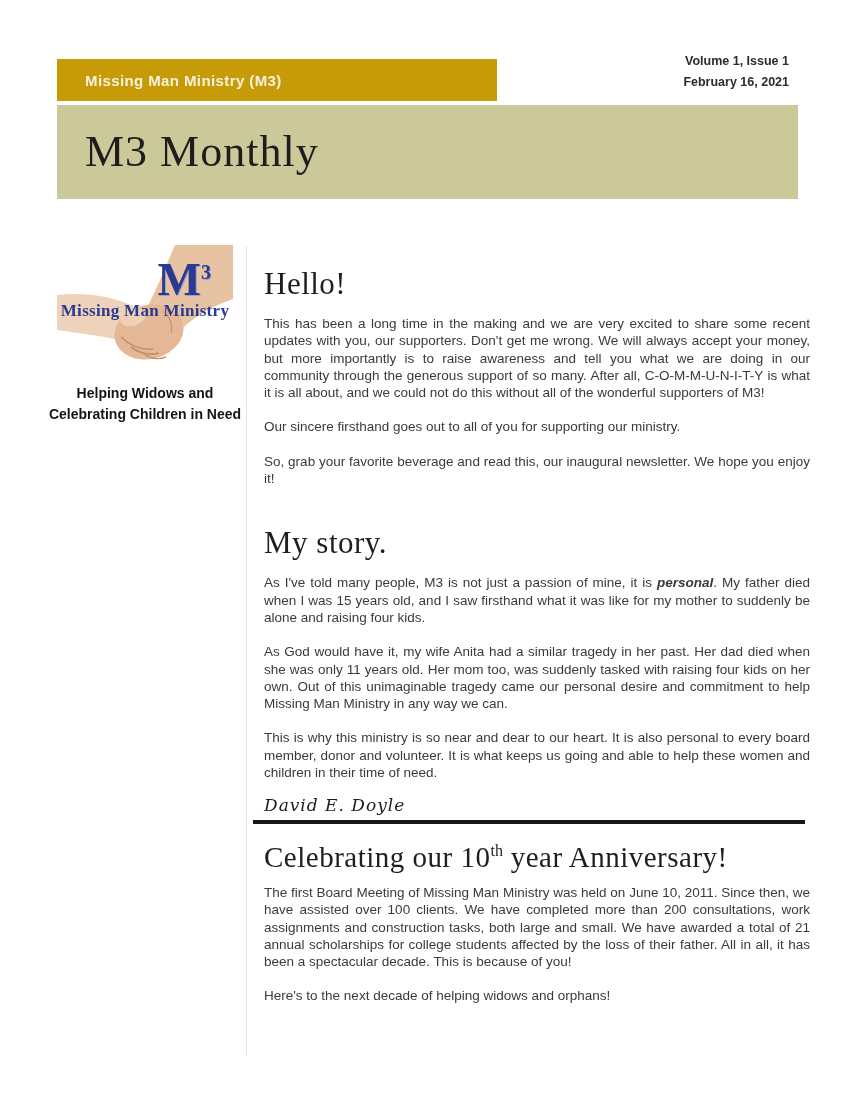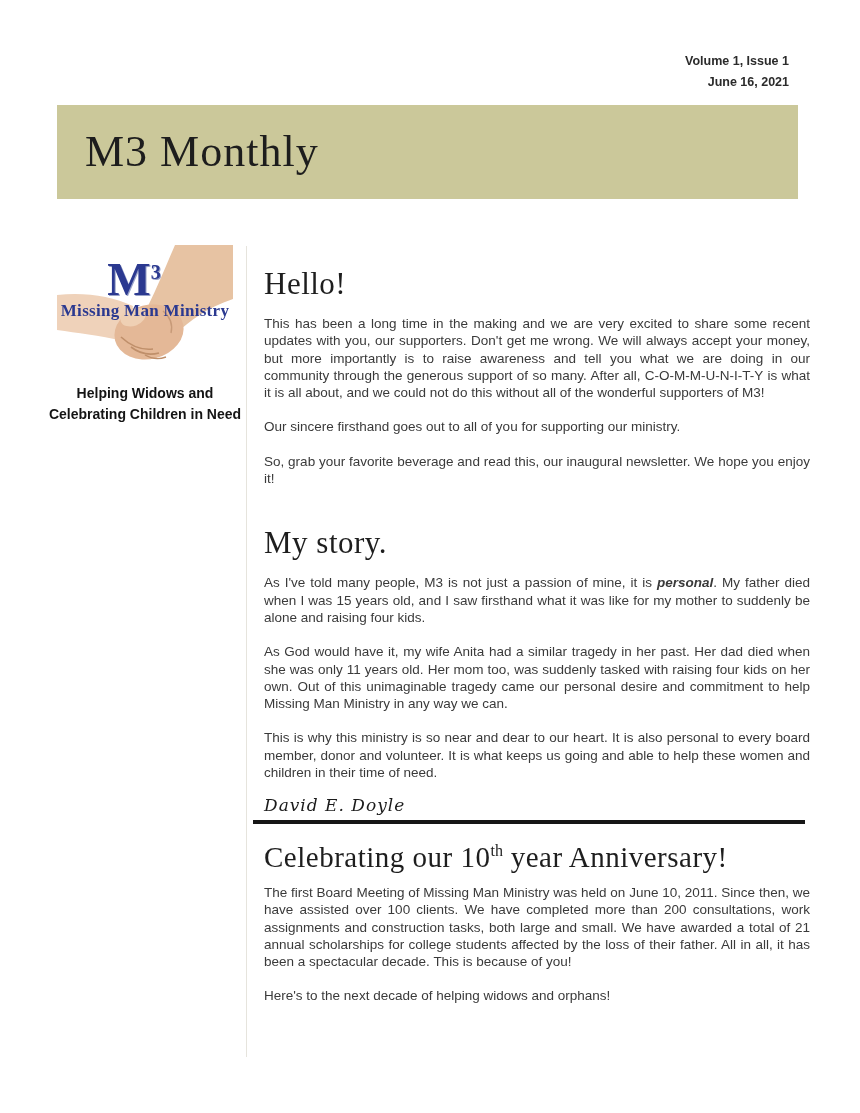--- a/index.html
+++ b/index.html
@@ -31,21 +31,21 @@
   .newsletter-title {
     position:absolute; left:28px; top:21px;
     font-family:"Liberation Serif","DejaVu Serif",serif;
     font-size:44px; color:#1d1d1d; letter-spacing:1px;
   }
 
   
   .logo-box { position:absolute; left:57px; top:245px; width:176px; height:132px; }
   .logo-box svg { position:absolute; inset:0; }
   .logo-monogram {
-    position:absolute; left:0; right:22px; top:2px; text-align:center;
+    position:absolute; left:0; right:22px; top:2px; text-align:right;
     font-family:"Liberation Serif","DejaVu Serif",serif; font-weight:bold;
     color:#2B3990; font-size:46px; line-height:50px;
     text-shadow:1px 1px 0 #9aa3c9;
   }
   .logo-monogram sup { font-size:20px; vertical-align:super; }
   .logo-orgname {
     position:absolute; left:0; right:0; top:56px; text-align:center;
     font-family:"Liberation Serif","DejaVu Serif",serif; font-weight:bold;
     color:#2B3990; font-size:17px; letter-spacing:0.3px;
   }
@@ -82,23 +82,26 @@
   .h-anniv { font-size:29px; line-height:34px; margin-bottom:10px; }
   .h-anniv sup { font-size:16px; vertical-align:super; letter-spacing:0; }
 </style>
 </head>
 <body>
 
 <div class="page">
 
   <div class="issue-block">
     <div>Volume 1, Issue 1</div>
-    <div>June 16, 2021</div>
+    <div>February 16, 2021</div>
   </div>
 
+  <div class="gold-banner">
+    <span class="org-banner-label">Missing Man Ministry (M3)</span>
+  </div>
 
   <div class="olive-banner">
     <div class="newsletter-title">M3 Monthly</div>
   </div>
 
   <div class="logo-box">
     <svg viewBox="0 0 176 132" aria-hidden="true">
 
       <path d="M118 0 L176 0 L176 54 C150 63 133 75 119 89 L91 61 C101 41 110 18 118 0 Z" fill="#e7c3a3"></path>
 

